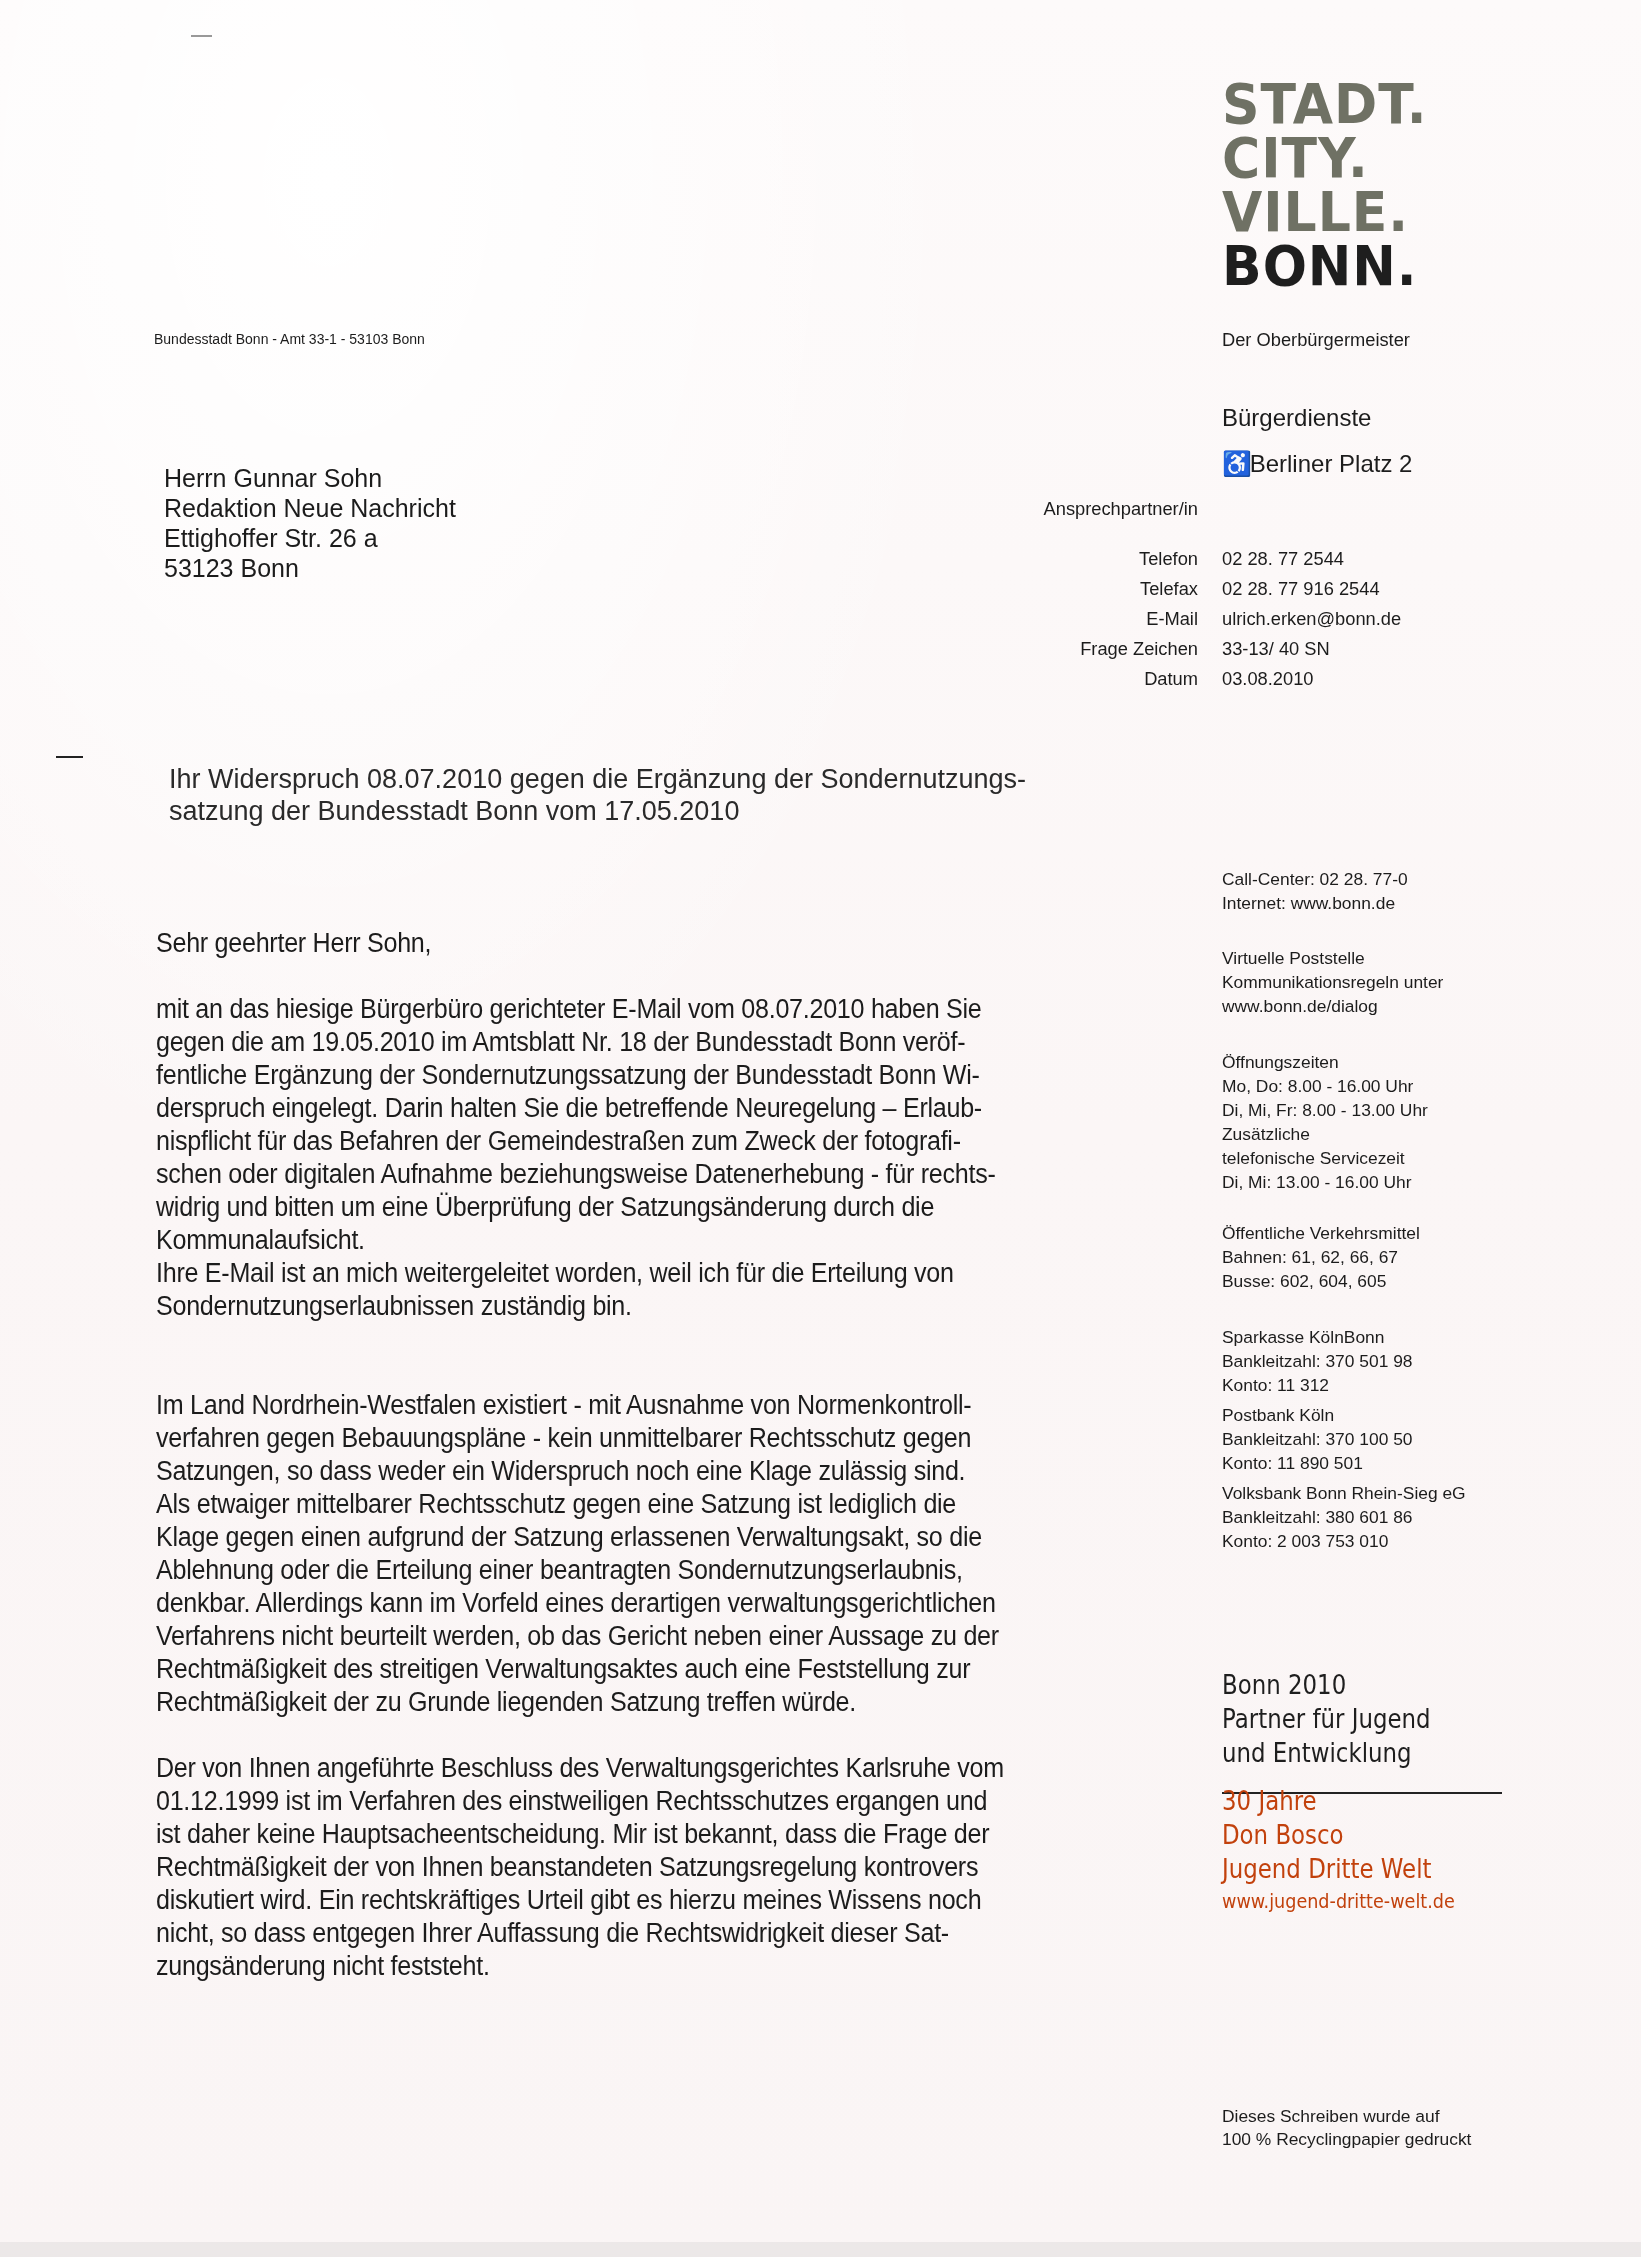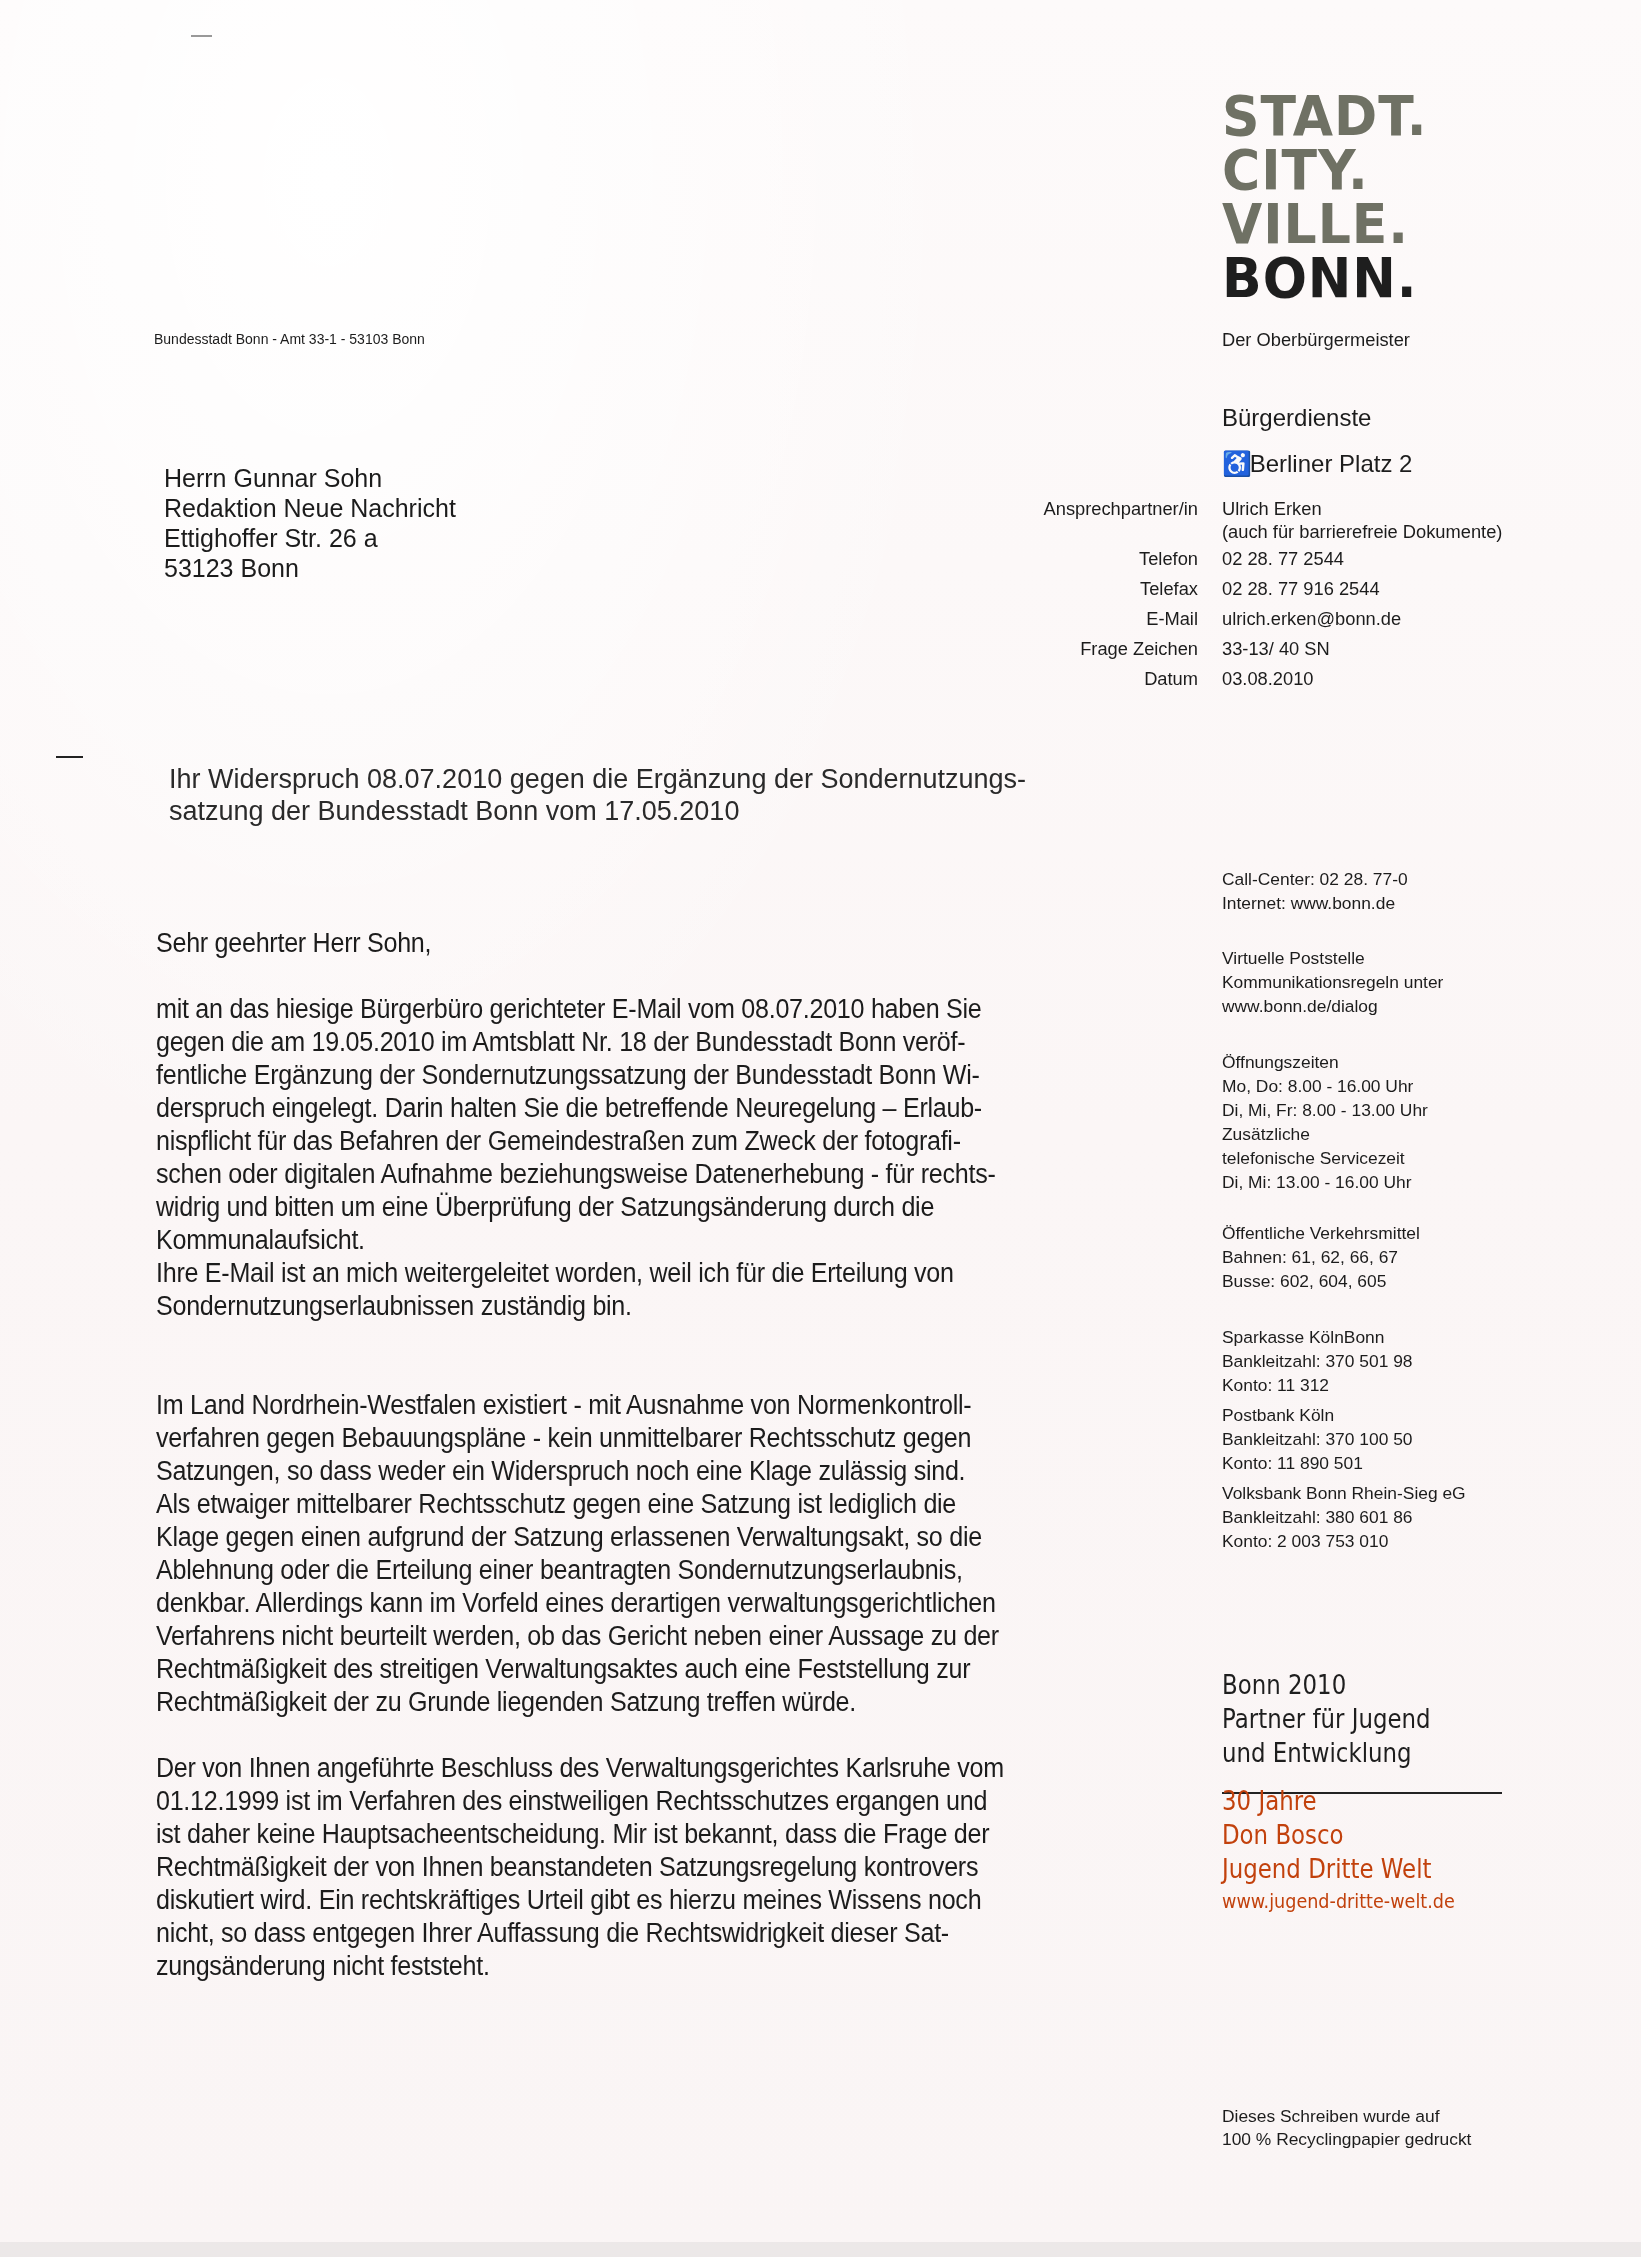--- a/index.html
+++ b/index.html
@@ -15,21 +15,21 @@
       radial-gradient(ellipse at 20% 8%, #ffffff 0%, rgba(255,255,255,0) 35%),
       linear-gradient(180deg, #fdfafa 0%, #fbf6f6 50%, #faf5f5 100%);
   }
   .bottom-strip {
     position: absolute; left: 0; right: 0; top: 2242px; height: 15.4px;
     background: #ece8e8;
   }
   .abs { position: absolute; }
 
   
-  .logo { left: 1222px; top: 77px; font-weight: bold; letter-spacing: 1px; line-height: 54px; font-size: 56px; margin-top: 12px; }
+  .logo { left: 1222px; top: 77px; font-weight: bold; letter-spacing: 1px; line-height: 54px; font-size: 56px; }
   .logo .l1, .logo .l2, .logo .l3 { color: #6f7164; }
   .logo .l4 { color: #1e1e1e; }
   .logo div { font-family: "DejaVu Sans", sans-serif; font-weight: bold; transform: scaleX(0.93); transform-origin: left; }
   .mayor { left: 1222px; top: 329px; font-size: 18.3px; }
 
   .sender-line { left: 154px; top: 331px; font-size: 14px; }
 
   .recipient { left: 164px; top: 463px; font-size: 25px; line-height: 30px; }
 
   .right-small { font-size: 24px; line-height: 23px; }
@@ -95,24 +95,20 @@
 
 <div class="abs right-small dept">Bürgerdienste</div>
 <div class="abs right-small address">
   <span class="wc">♿</span>
   <span>Berliner Platz 2</span>
 </div>
 
 <div class="info-table">
   <div class="info-row tall">
     <div class="lbl">Ansprechpartner/in</div>
-    <div class="val">
-      <div>Ulrich Erken</div>
-      <div>(auch für barrierefreie Dokumente)</div>
-    </div>
   </div>
   <div class="info-row">
     <div class="lbl">Telefon</div>
     <div class="val">02 28. 77 2544</div>
   </div>
   <div class="info-row">
     <div class="lbl">Telefax</div>
     <div class="val">02 28. 77 916 2544</div>
   </div>
   <div class="info-row">

